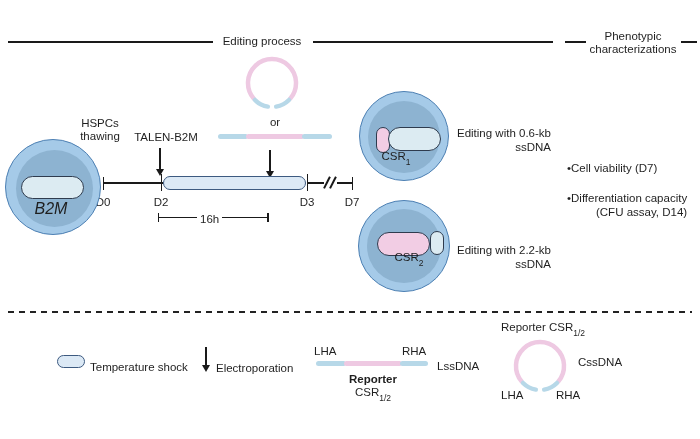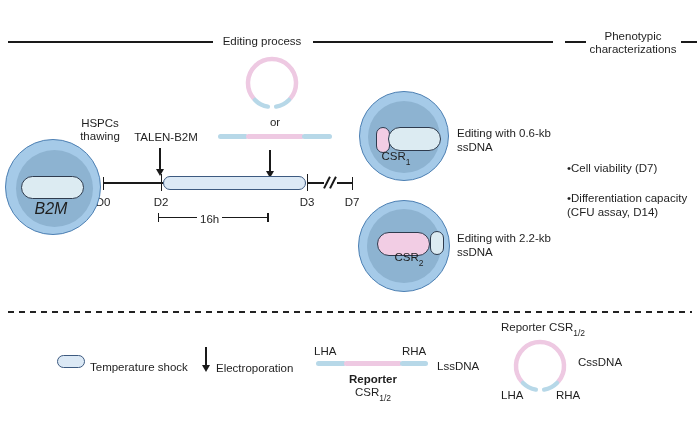--- a/index.html
+++ b/index.html
@@ -1,20 +1,20 @@
 <!DOCTYPE html>
 <html><head>
 <meta charset="utf-8">
 <style>
   html,body{margin:0;padding:0;background:#ffffff;}
   #canvas{
     position:relative;width:700px;height:439px;background:#ffffff;overflow:hidden;
     font-family:"Liberation Sans",sans-serif;color:#1f1f1f;
   }
-  .t{position:absolute;font-size:11.5px;line-height:13.5px;white-space:nowrap;}
+  .t{position:absolute;font-size:11.5px;line-height:13.5px;white-space:nowrap;text-align:right;}
   .center{text-align:center;}
   .hline{position:absolute;height:1.6px;background:#1a1a1a;}
   .vtick{position:absolute;width:1.6px;background:#1a1a1a;}
   .slash{position:absolute;width:1.6px;height:13px;background:#1a1a1a;transform:rotate(27deg);}
   .arrow-line{position:absolute;width:1.6px;background:#1a1a1a;}
   .arrow-head{position:absolute;width:0;height:0;border-left:4.2px solid transparent;border-right:4.2px solid transparent;border-top:7px solid #1a1a1a;}
   .cell-outer{position:absolute;border-radius:50%;background:#a5cae8;border:1.5px solid #4d80b3;box-sizing:border-box;}
   .cell-inner{position:absolute;border-radius:50%;background:#8db3d1;}
   .pill-light{position:absolute;background:#dcebf2;border:1.4px solid #2e3b4e;box-sizing:border-box;}
   .pill-pink{position:absolute;background:#f2cde4;border:1.4px solid #2e3b4e;box-sizing:border-box;}
@@ -99,21 +99,21 @@
     <span style="display:block;">Editing with 0.6-kb</span>
     <span style="display:block;">ssDNA</span>
   </div>
 
   <div class="cell-outer" style="left:358px;top:200px;width:92px;height:92px;"></div>
   <div class="cell-inner" style="left:367px;top:209px;width:74px;height:74px;"></div>
   <div class="pill-pink" style="left:377px;top:232px;width:53px;height:24px;border-radius:12px;"></div>
   <div class="pill-light" style="left:430px;top:231px;width:14px;height:24px;border-radius:7px;"></div>
   <div class="t center" style="left:390px;top:251px;width:38px;"><span>CSR</span><sub class="s">2</sub></div>
   <div class="t" style="left:457px;top:232px;">
-    <span style="display:block;">Editing with 2.2-kb</span>
+    <span style="display:block;margin-top:12px;">Editing with 2.2-kb</span>
     <span style="display:block;">ssDNA</span>
   </div>
 
   <div class="t" style="left:567px;top:162px;">•Cell viability (D7)</div>
   <div class="t" style="left:567px;top:192px;">
     <span style="display:block;">•Differentiation capacity</span>
     <span style="display:block;">(CFU assay, D14)</span>
   </div>
 
   <div class="dashed" style="left:8px;top:311px;width:684px;"></div>

